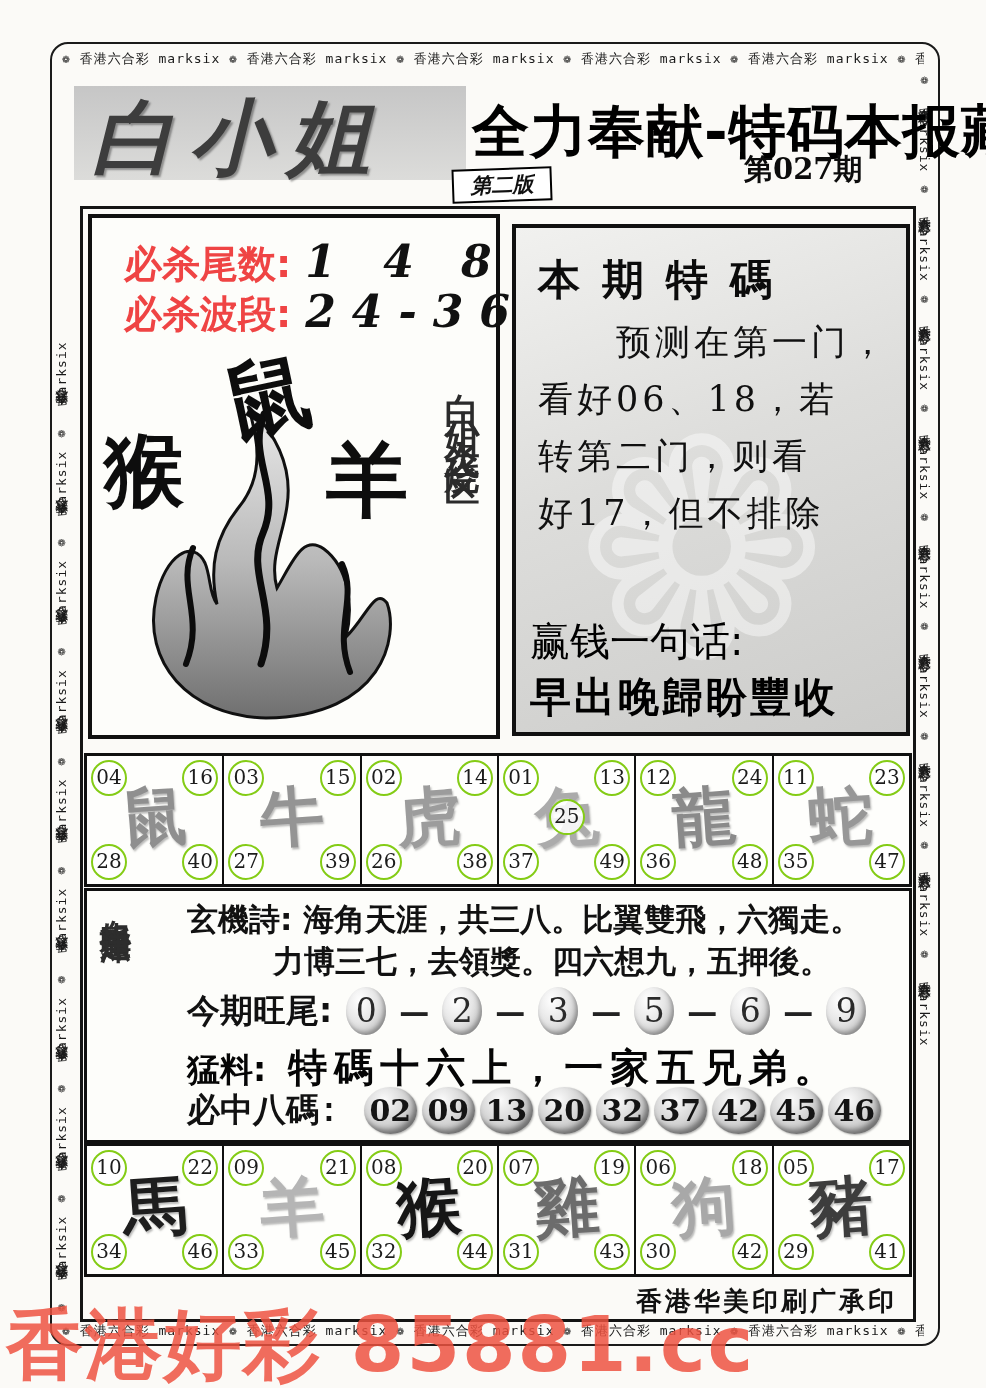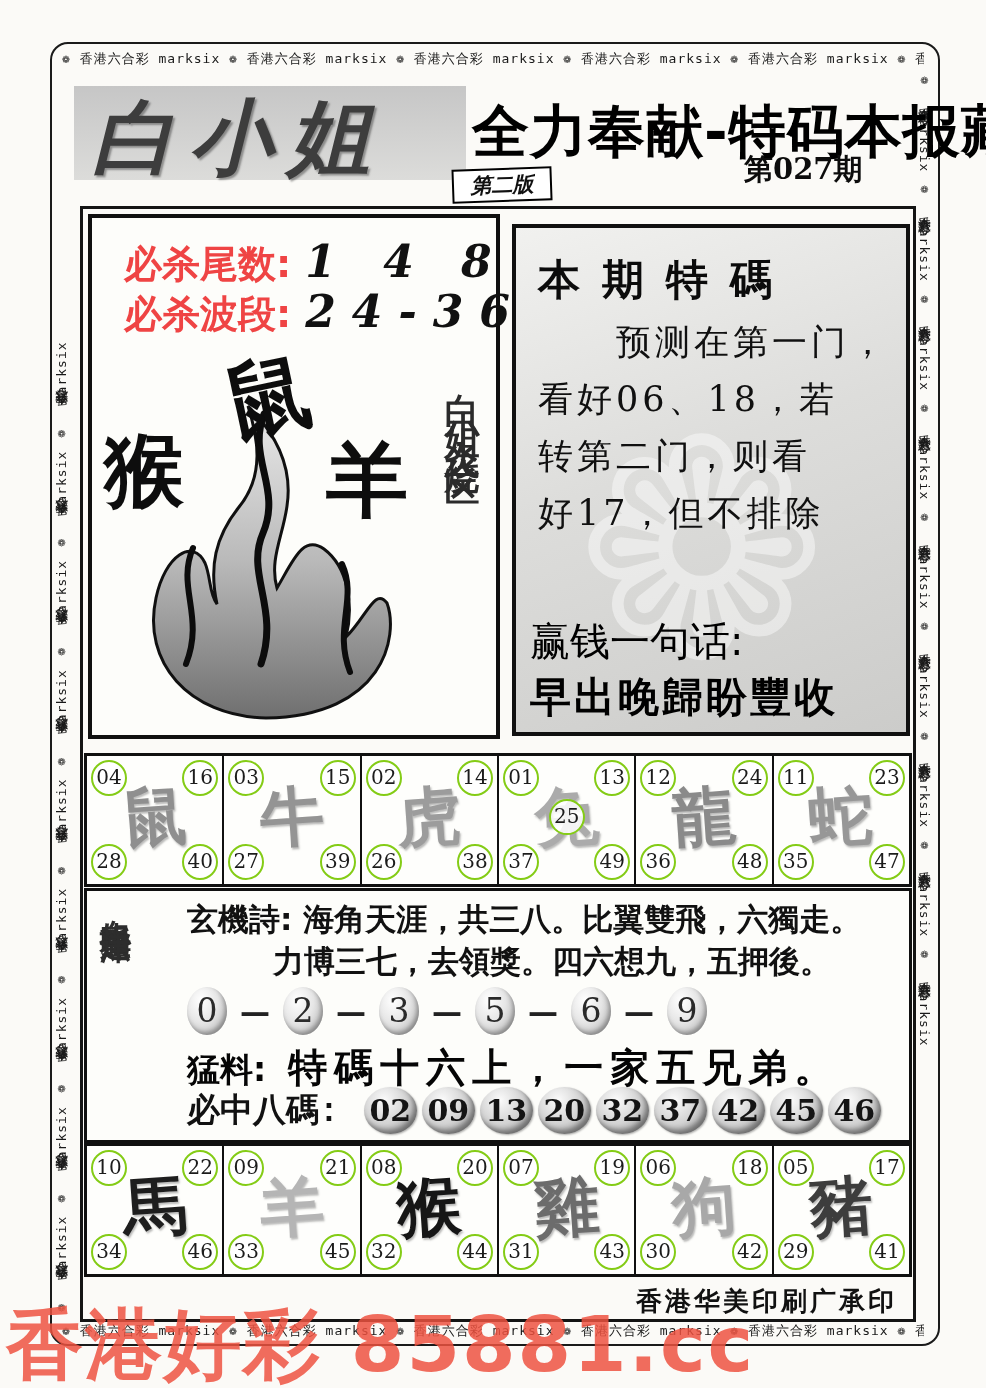--- a/index.html
+++ b/index.html
@@ -251,20 +251,21 @@
         <span class="znum br">41</span>
         <span class="zanimal" style="color: rgb(61, 61, 61);">豬</span>
       </div>
     </div>
 
   <div class="mbox">
     <div class="vlabel-guide">白小姐指点迷津</div>
     <div class="poem1">玄機詩: 海角天涯，共三八。比翼雙飛，六獨走。</div>
     <div class="poem2">力博三七，去領獎。四六想九，五押後。</div>
     <div class="wwrow">
+      <span class="rowlab" style="margin-right:14px;">今期旺尾:</span>
       <span style="display:flex;align-items:center;">
           <span class="wball">0</span>
           <span class="wdash">—</span>
           <span class="wball">2</span>
           <span class="wdash">—</span>
           <span class="wball">3</span>
           <span class="wdash">—</span>
           <span class="wball">5</span>
           <span class="wdash">—</span>
           <span class="wball">6</span>

